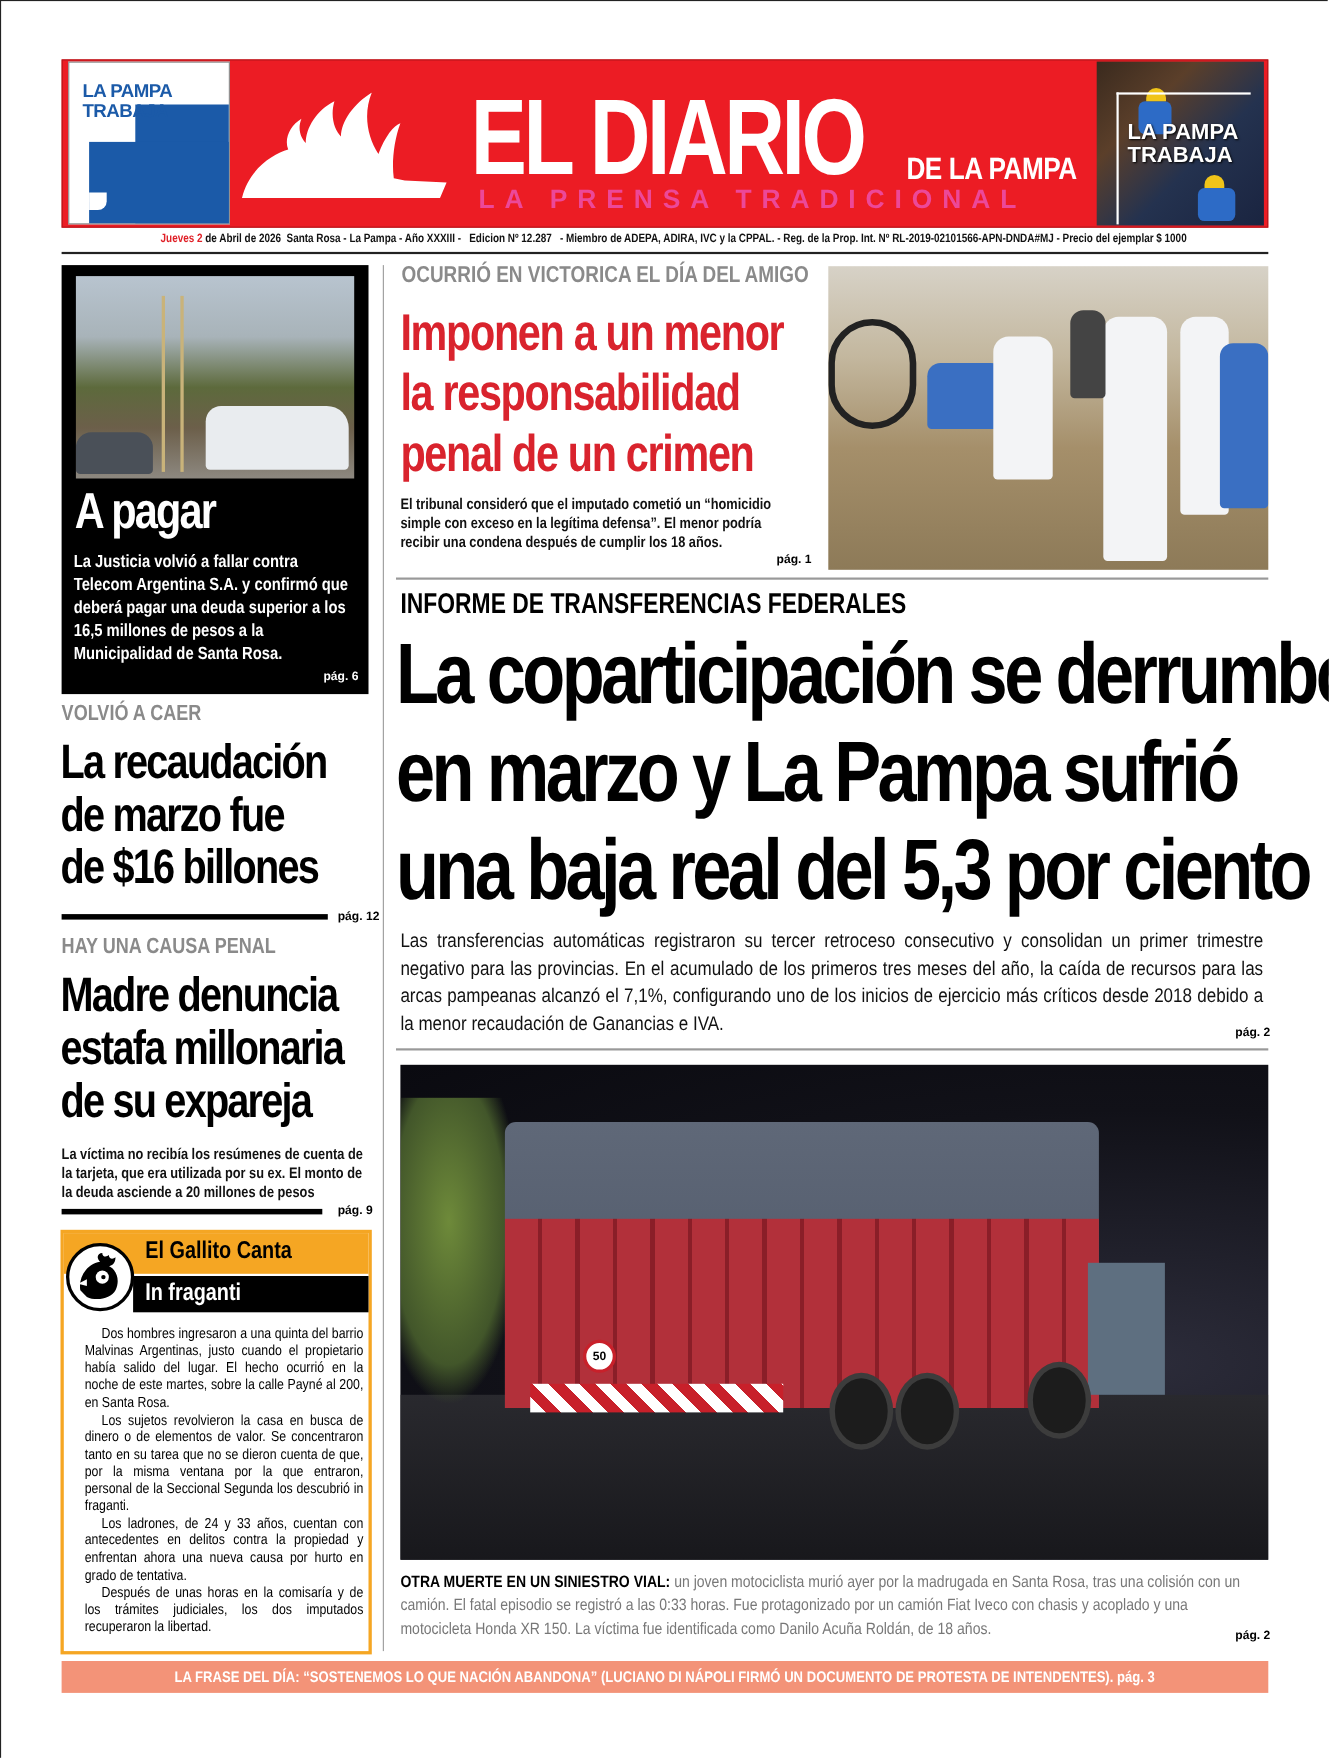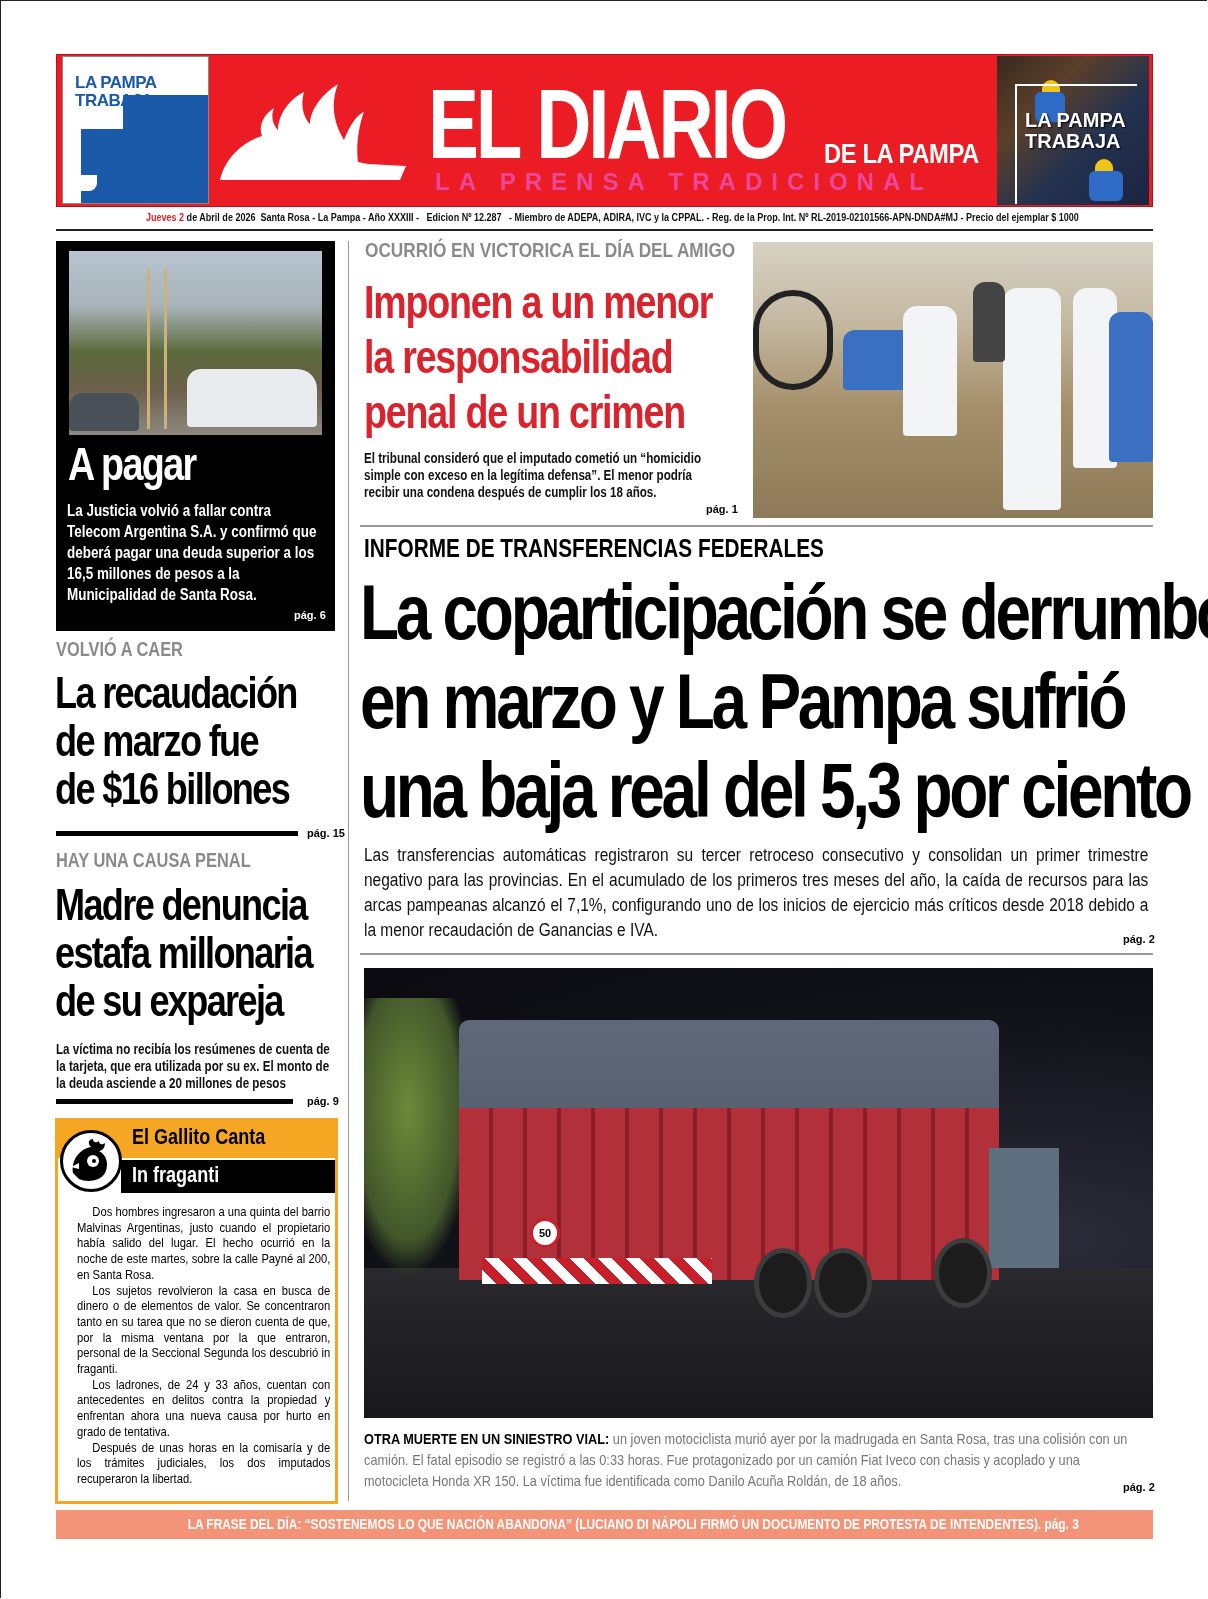--- a/index.html
+++ b/index.html
@@ -90,21 +90,21 @@
   .ground { position:absolute; left:0; top:300px; width:789px; height:150px; background:linear-gradient(180deg,#29292e,#18181c); }
   .tree { position:absolute; left:0; top:30px; width:110px; height:280px; background:radial-gradient(ellipse at 40% 40%,#6e8a3a 0%,#42562a 55%,transparent 70%); }
   .bumper { position:absolute; left:118px; top:290px; width:230px; height:26px; background:repeating-linear-gradient(45deg,#fff 0 10px,#c8202a 10px 20px); }
   .plate80 { position:absolute; left:166px; top:250px; width:30px; height:30px; border-radius:50%; background:#fff; border:3px solid #c8202a; box-sizing:border-box; font-size:11px; font-weight:bold; text-align:center; line-height:24px; color:#000; }
 
   .caption { left:364px; top:1428px; width:915px; font-size:15px; line-height:21px; color:#777; transform:scaleX(0.85); transform-origin:left top; }
   .caption b { color:#000; }
   .caption-pag { left:1123px; top:1481px; }
 
   .frase { left:56px; top:1510px; width:1097px; height:29px; background:#f39378; }
-  .frase-text { left:56px; top:1516px; width:1097px; text-align:center; font-size:14px; font-weight:bold; color:#fff; white-space:nowrap;padding-left:29px; }
+  .frase-text { left:56px; top:1516px; width:1097px; text-align:center; font-size:14px; font-weight:bold; color:#fff; white-space:nowrap; }
   .frase-text span { display:inline-block; transform:scaleX(0.85); }
 </style>
 </head>
 <body>
 
 <div class="page-border"></div>
 
 <div class="abs masthead"></div>
 <div class="abs lpt-left">
   <div class="blue1"></div>
@@ -148,21 +148,21 @@
 <div class="abs apagar-text">La Justicia volvió a fallar contra Telecom Argentina S.A. y confirmó que deberá pagar una deuda superior a los 16,5 millones de pesos a la Municipalidad de Santa Rosa.</div>
 <div class="abs apagar-pag">pág. 6</div>
 
 <div class="abs kicker" style="left:56px;top:638px;">VOLVIÓ A CAER</div>
 <div class="abs hl-left" style="left:55px;top:669px;">
   <div>La recaudación</div>
   <div>de marzo fue</div>
   <div>de $16 billones</div>
 </div>
 <div class="abs bar-thick" style="left:56px;top:831px;width:242px;"></div>
-<div class="abs pagnum" style="left:307px;top:827px;">pág. 15</div>
+<div class="abs pagnum" style="left:307px;top:827px;">pág. 12</div>
 
 <div class="abs kicker" style="left:56px;top:849px;">HAY UNA CAUSA PENAL</div>
 <div class="abs hl-left" style="left:55px;top:881px;">
   <div>Madre denuncia</div>
   <div>estafa millonaria</div>
   <div>de su expareja</div>
 </div>
 <div class="abs madre-text">La víctima no recibía los resúmenes de cuenta de la tarjeta, que era utilizada por su ex. El monto de la deuda asciende a 20 millones de pesos</div>
 <div class="abs bar-thick" style="left:56px;top:1099px;width:237px;"></div>
 <div class="abs pagnum" style="left:307px;top:1095px;">pág. 9</div>

